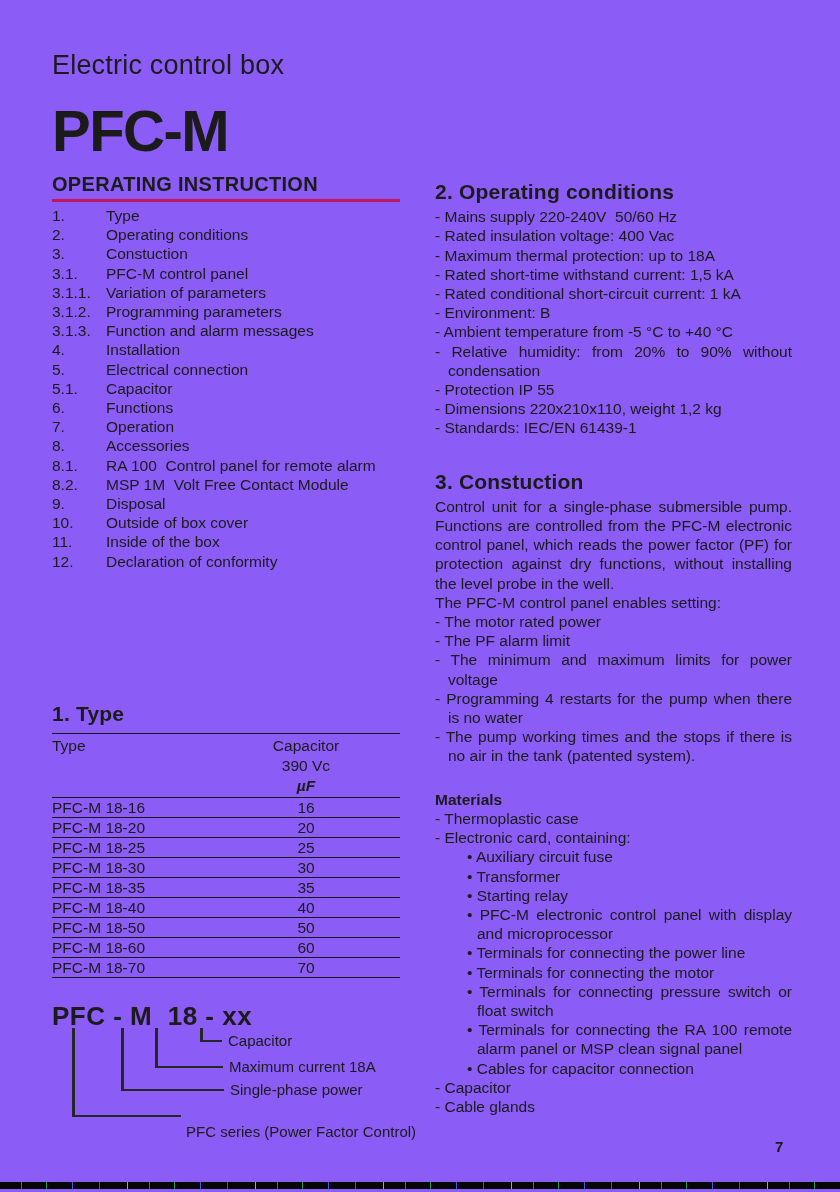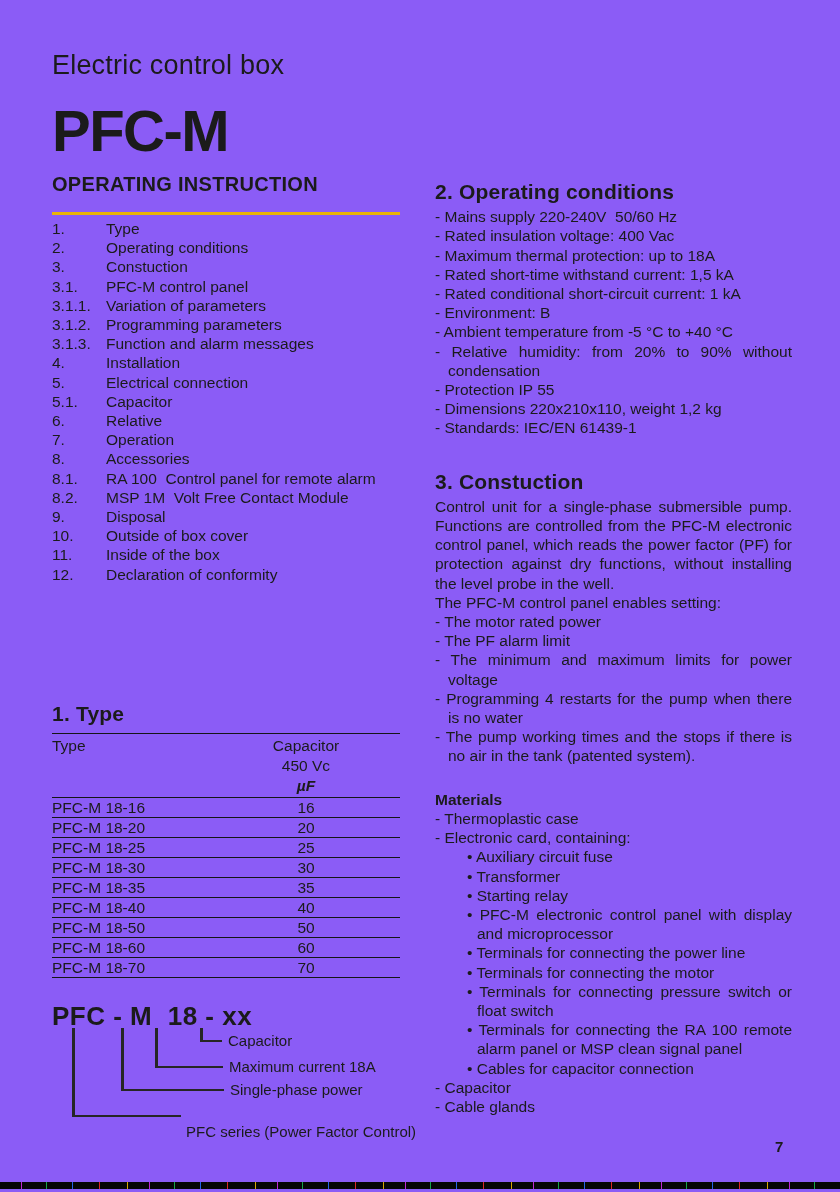--- a/index.html
+++ b/index.html
@@ -6,21 +6,21 @@
   html,body { background:#ffffff; }
   .page {
     position:relative; width:840px; height:1192px; background:#8b5cf6;
     font-family:"Liberation Sans", sans-serif; color:#1b1b1b; overflow:hidden;
   }
   
   .masthead { position:absolute; left:52px; top:50px; width:348px; }
   .h-cat   { font-size:27px; letter-spacing:.2px; }
   .h-model { font-size:58px; font-weight:bold; letter-spacing:-1.5px; line-height:1.0; margin-top:21px; }
   .doc-title { font-size:20px; font-weight:bold; letter-spacing:.3px; margin-top:13px;
-               padding-bottom:16px; border-bottom:3px solid #eab308; }
+               padding-bottom:3px; border-bottom:3px solid #be185d; }
   .index-title { font-size:21px; font-weight:bold; margin-top:4px; }
   .index-list  { margin-top:4px; font-size:15.5px; line-height:19.2px; }
   .index-row   { display:grid; grid-template-columns:54px 1fr; }
   
   .type-block { position:absolute; left:52px; top:702px; width:348px; }
   .sec-title  { font-size:21px; font-weight:bold; letter-spacing:.2px; }
   .type-table { margin-top:7px; border-top:1.5px solid #151515; font-size:15.5px; }
   .t-head { display:grid; grid-template-columns:160px 1fr; line-height:20px;
             padding:2px 0 1px 0; border-bottom:1.5px solid #151515; }
   .t-head .c2 { text-align:center; }
@@ -101,21 +101,21 @@
       <div class="index-row">
           <span>5.</span>
           <span>Electrical connection</span>
         </div>
       <div class="index-row">
           <span>5.1.</span>
           <span>Capacitor</span>
         </div>
       <div class="index-row">
           <span>6.</span>
-          <span>Relative</span>
+          <span>Functions</span>
         </div>
       <div class="index-row">
           <span>7.</span>
           <span>Operation</span>
         </div>
       <div class="index-row">
           <span>8.</span>
           <span>Accessories</span>
         </div>
       <div class="index-row">
@@ -145,21 +145,21 @@
     </div>
   </div>
 
   <div class="type-block">
     <div class="sec-title">1. Type</div>
     <div class="type-table">
       <div class="t-head">
         <div>Type</div>
         <div class="c2">
           <div>Capacitor</div>
-          <div>450 Vc</div>
+          <div>390 Vc</div>
           <div class="uf">µF</div>
         </div>
       </div>
       <div class="t-row">
           <div>PFC-M 18-16</div>
           <div class="c2">16</div>
         </div>
       <div class="t-row">
           <div>PFC-M 18-20</div>
           <div class="c2">20</div>

